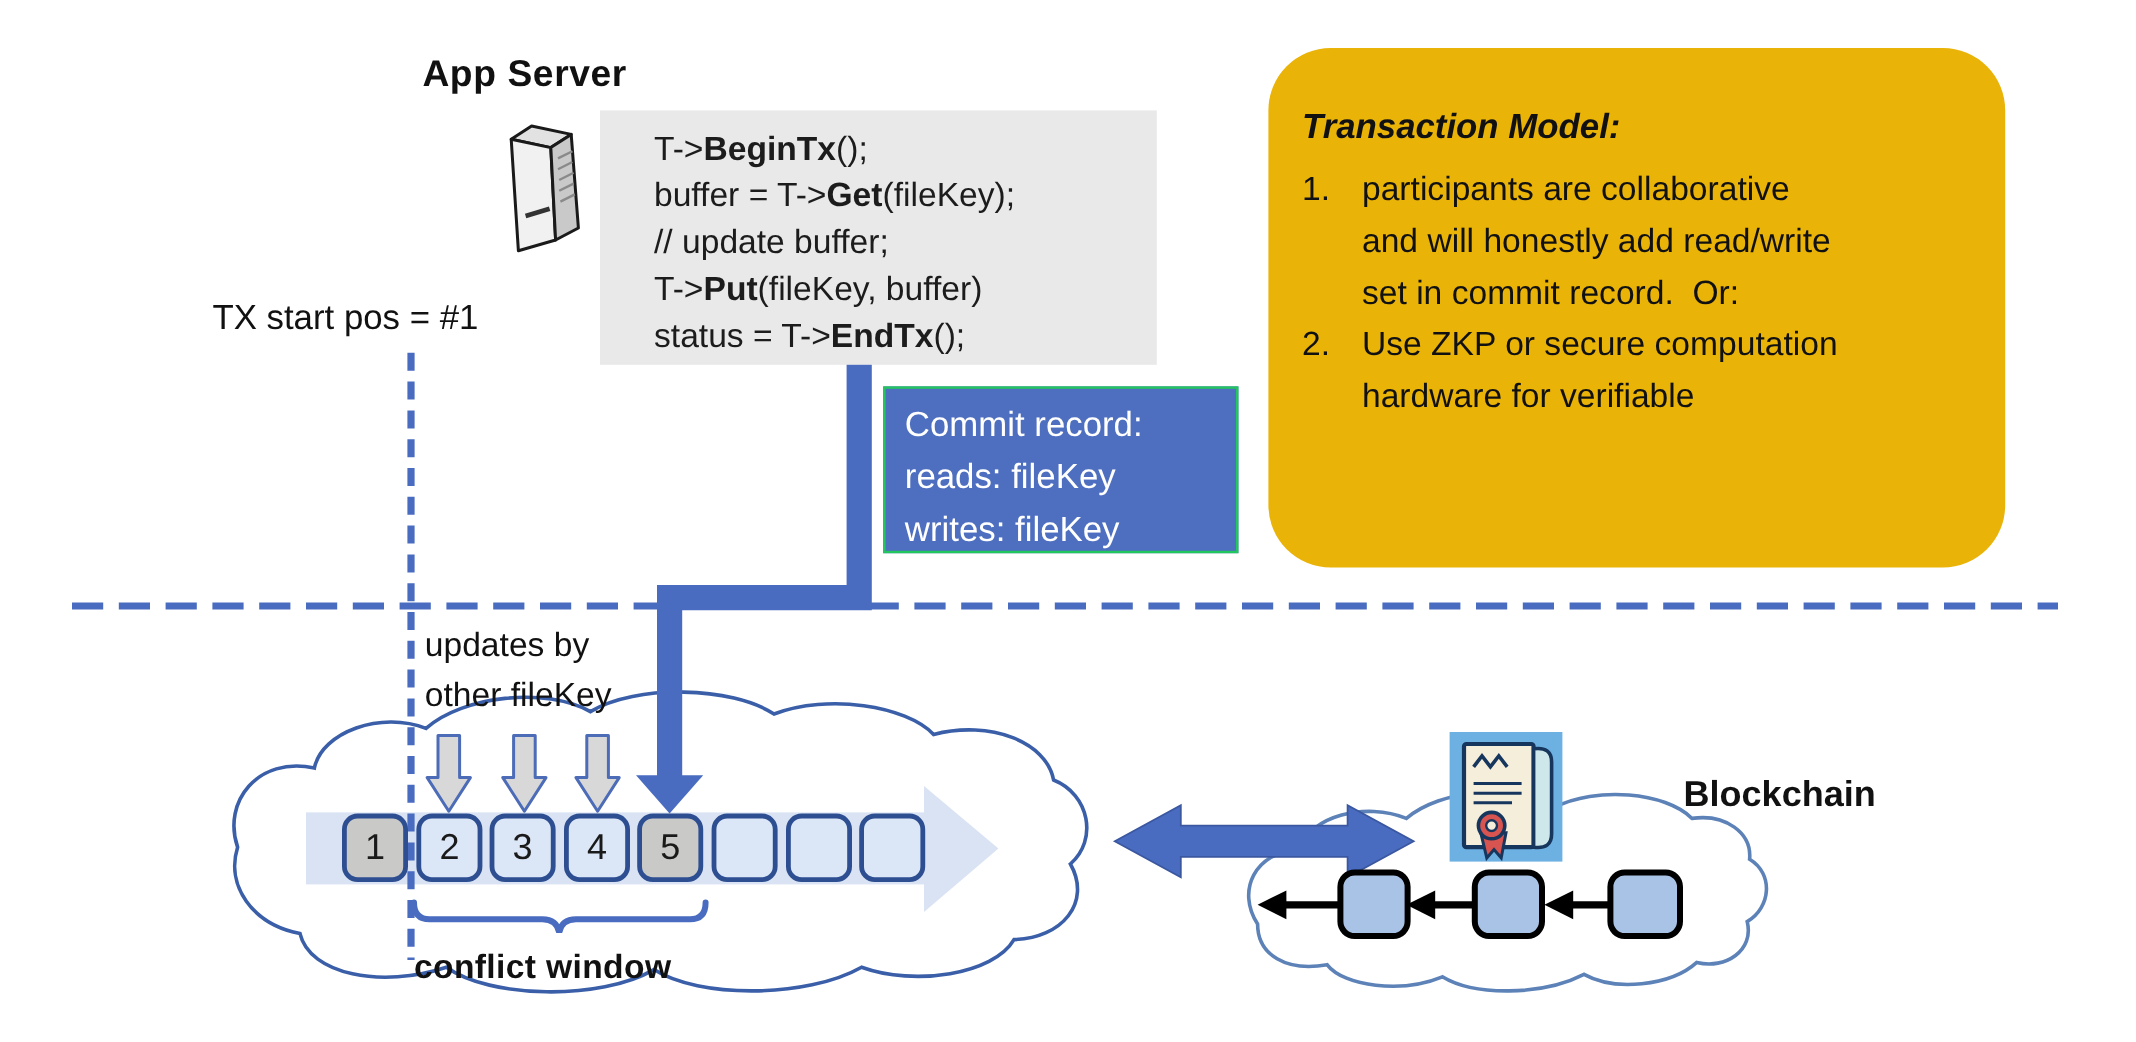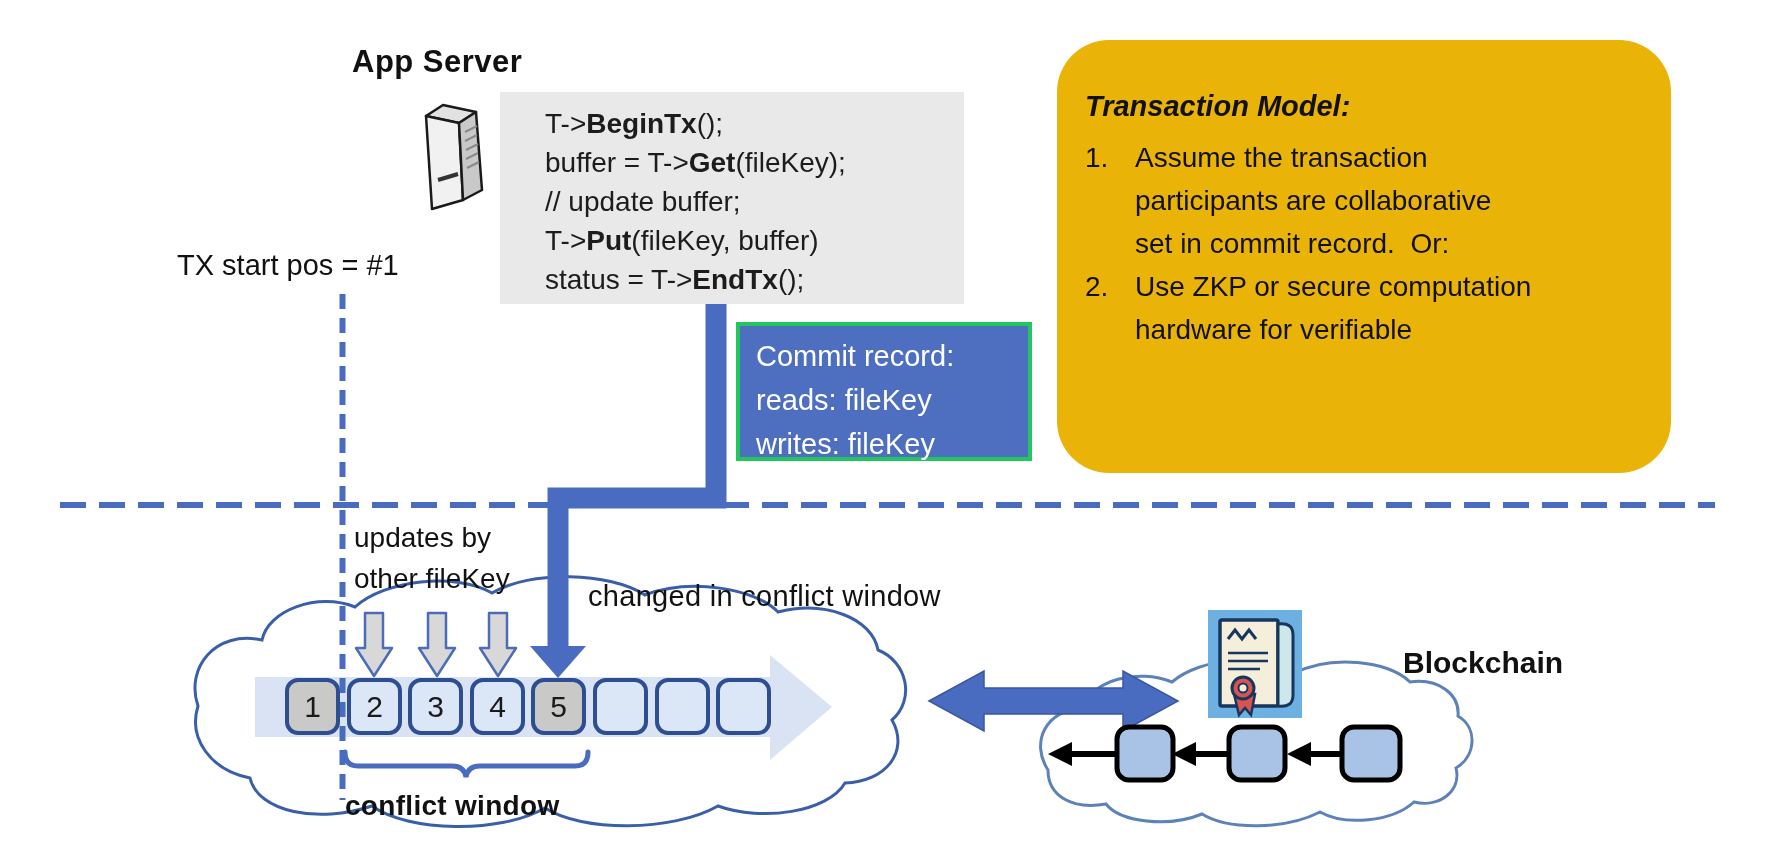--- a/index.html
+++ b/index.html
@@ -11,21 +11,21 @@
 
   .app-server-label{left:352px;top:44px;font-size:31px;font-weight:bold;letter-spacing:.5px;}
 
   .code-box{left:500px;top:92px;width:436px;height:212px;background:#e9e9e9;z-index:2;padding-left:28px;}
   .code-inner{padding:12px 0 0 17px;font-size:28px;line-height:39px;color:#1c1c1c;white-space:nowrap;}
   .code-inner b{font-weight:bold;}
 
   .tx-start{left:177px;top:249px;font-size:29px;}
 
   .commit-box{left:736px;top:322px;width:296px;height:139px;background:#4e6fc0;
-              border:4px solid #22c55e;box-sizing:border-box;z-index:2;}
+              border:2px solid #22c55e;box-sizing:border-box;z-index:2;}
   .commit-inner{padding:8px 0 0 16px;font-size:29px;line-height:44px;color:#ffffff;white-space:nowrap;}
 
   .yellow-box{left:1057px;top:40px;width:614px;height:433px;background:#eab308;border-radius:52px;z-index:2;}
   .yellow-title{position:absolute;left:28px;top:50px;font-size:29px;font-weight:bold;font-style:italic;}
   .yellow-list{position:absolute;left:28px;top:96px;width:560px;}
   .yl-item{display:flex;font-size:28px;line-height:43px;}
   .yl-num{width:50px;flex:none;}
   .yl-lines{flex:1;}
   .yl-line{white-space:pre-wrap;}
 
@@ -144,42 +144,41 @@
       <div>writes: fileKey</div>
     </div>
   </div>
 
   <div class="abs yellow-box">
     <div class="yellow-title">Transaction Model:</div>
     <div class="yellow-list">
       <div class="yl-item">
         <div class="yl-num">1.</div>
         <div class="yl-lines">
-          <div class="yl-line">Assume the transaction</div>
           <div class="yl-line">participants are collaborative</div>
+          <div class="yl-line">and will honestly add read/write</div>
           <div class="yl-line">set in commit record.  Or:</div>
         </div>
       </div>
       <div class="yl-item">
         <div class="yl-num">2.</div>
         <div class="yl-lines">
           <div class="yl-line">Use ZKP or secure computation</div>
           <div class="yl-line">hardware for verifiable</div>
         </div>
       </div>
     </div>
   </div>
 
   <div class="txt updates-label">
     <div>updates by</div>
     <div>other fileKey</div>
   </div>
 
   <div class="txt tx-commits">
-    <div>changed in conflict window</div>
   </div>
 
   <div class="txt conflict-window">conflict window</div>
 
   <div class="txt blockchain-label">Blockchain</div>
 
   <div class="slot gray" style="left:285px;">1</div>
   <div class="slot" style="left:347px;">2</div>
   <div class="slot" style="left:408px;">3</div>
   <div class="slot" style="left:470px;">4</div>

